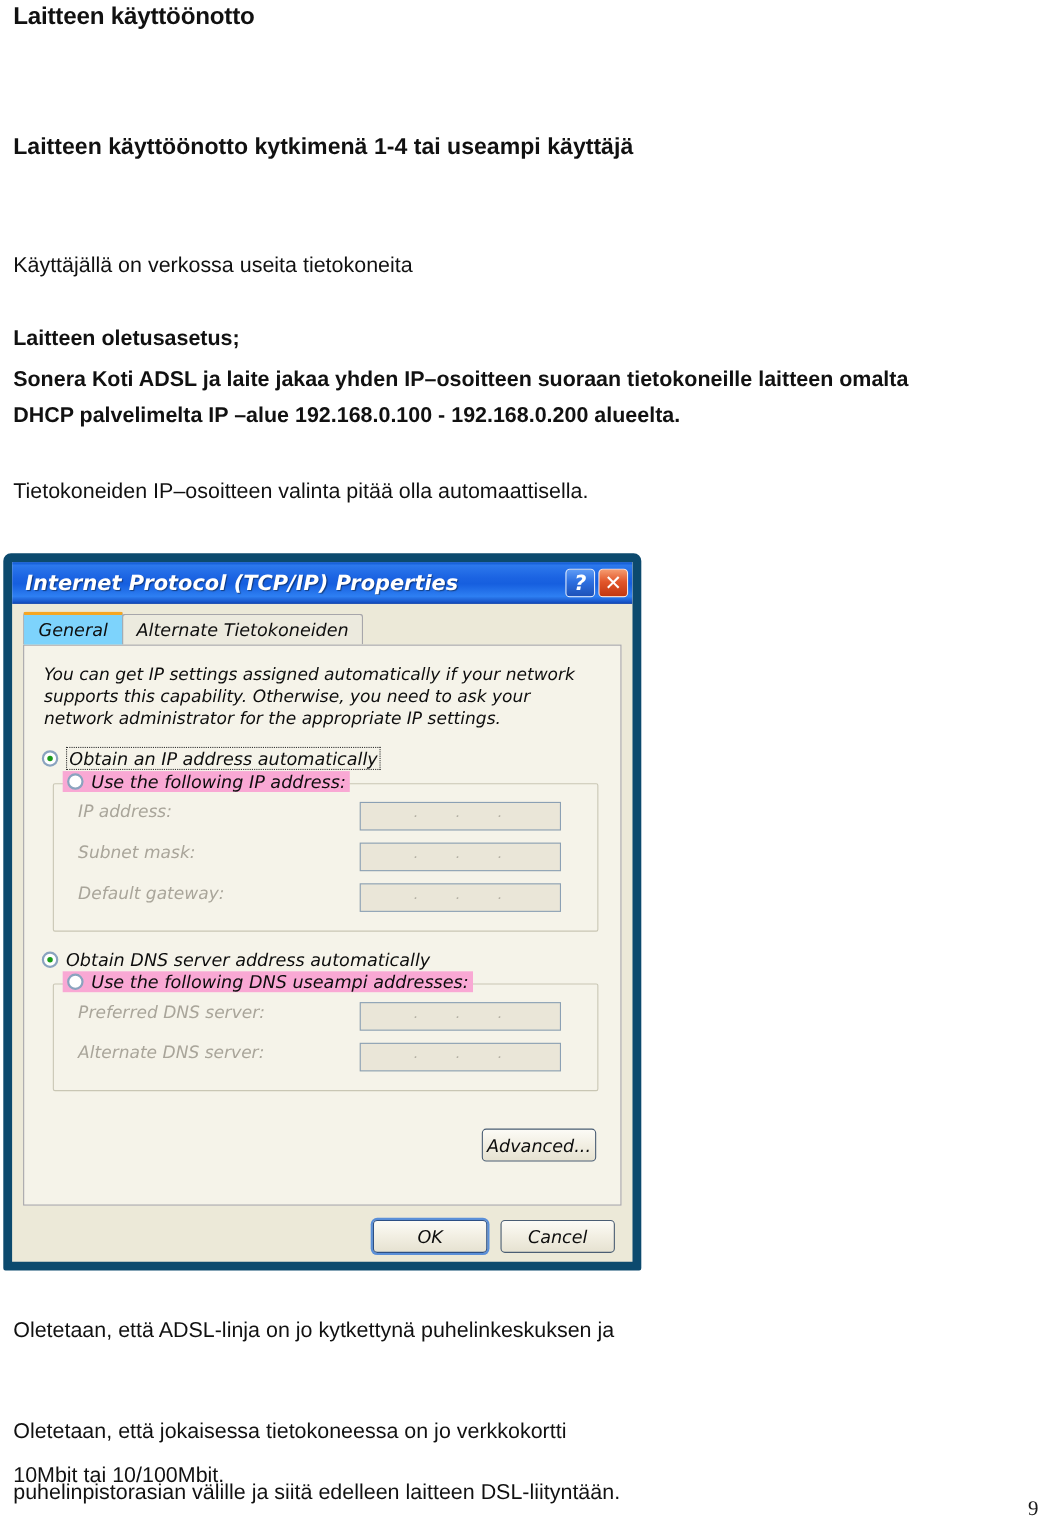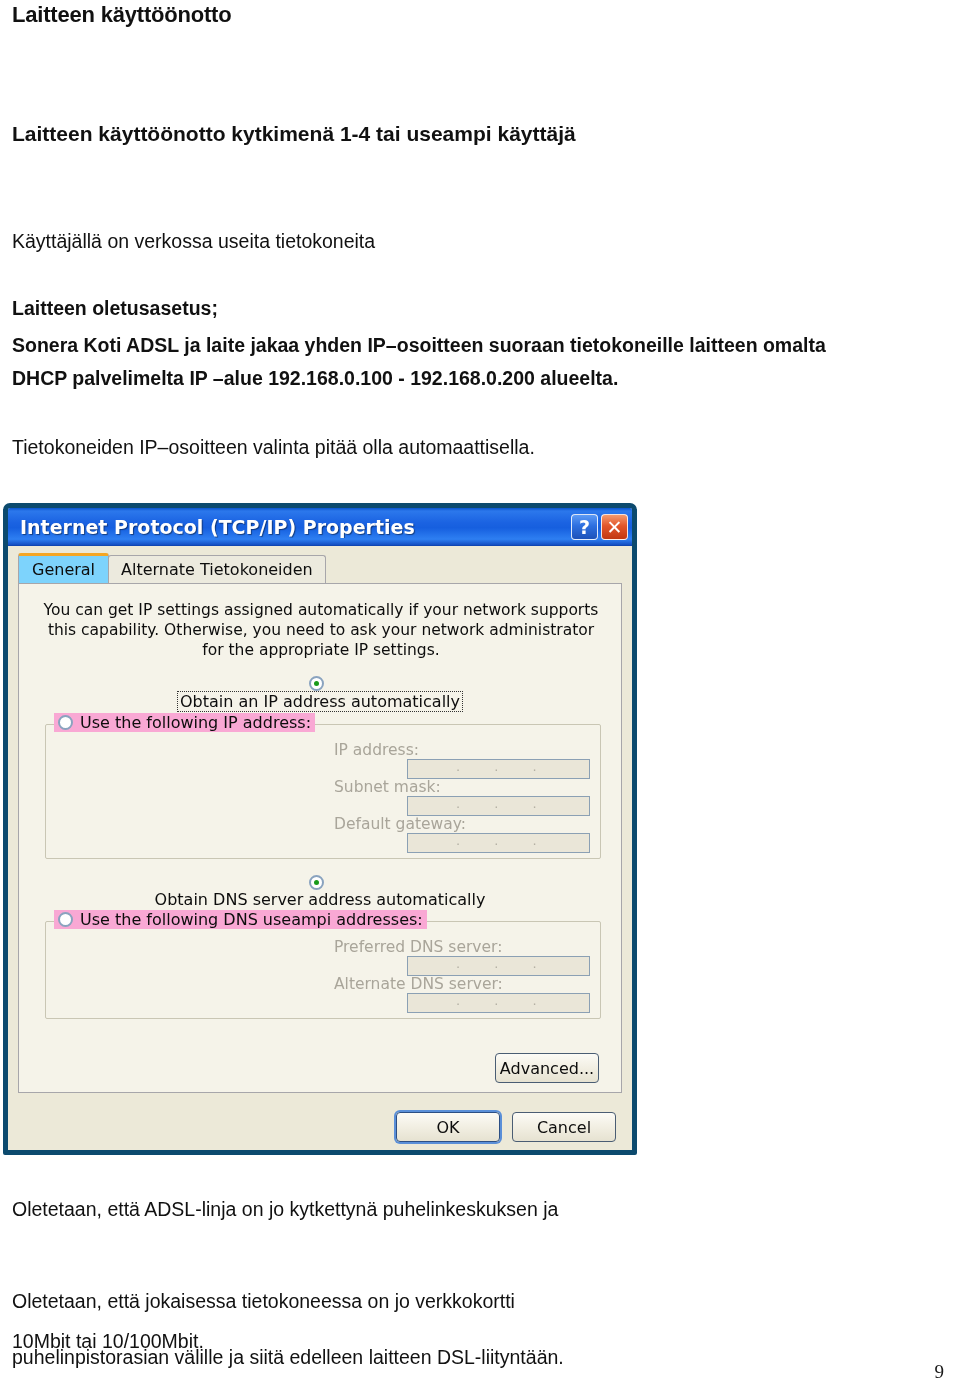--- a/index.html
+++ b/index.html
@@ -64,28 +64,29 @@
     font-family: "Liberation Serif", serif;
     font-size: 19px;
     color: #1a1a1a;
   }
 
   
   .xp-dialog {
     position: absolute;
     left: 3px;
     top: 503px;
-    width: 634px;
+    width: 580px;
     height: 652px;
     background: #ece9d8;
-    border: 5px solid #0c4a6e;
+    border: 8px solid #0c4a6e;
     border-radius: 7px 7px 2px 2px;
     box-sizing: border-box;
     font-family: "DejaVu Sans", sans-serif;
     overflow: hidden;
+    font-style: italic;
   }
   .xp-titlebar {
     position: relative;
     height: 38px;
     background: linear-gradient(180deg,
         #0a54cf 0%, #2c78ec 8%, #1b63e2 38%,
         #165fdf 52%, #2e7ff2 82%, #1552c6 96%, #0c3fa8 100%);
     display: flex;
     align-items: center;
     padding: 0 4px 0 12px;
@@ -156,31 +157,29 @@
     border: 1px solid #a7a6aa;
     box-sizing: border-box;
     padding: 14px 16px 0 16px;
   }
 
   .xp-desc {
     font-size: 15.5px;
     line-height: 20px;
     color: #0d0d0d;
     margin: 2px 0 0 2px;
-    text-align: center;
   }
 
   
   .radio-row {
     display: flex;
     align-items: center;
     margin-top: 16px;
     font-size: 16px;
     color: #0d0d0d;
-    flex-direction: column;
   }
   .radio {
     width: 15px; height: 15px;
     border-radius: 50%;
     background: #ffffff;
     border: 2px solid #8aa3bf;
     box-sizing: border-box;
     margin-right: 7px;
     flex: 0 0 auto;
     position: relative;
@@ -216,24 +215,23 @@
     padding: 0 4px;
     display: flex;
     align-items: center;
     font-size: 16px;
     color: #0d0d0d;
     white-space: nowrap;
   }
 
   .field-row {
     display: flex;
-    align-items: flex-end;
+    align-items: flex-start;
     height: 31px;
     margin-bottom: 6px;
-    flex-direction: column;
   }
   .field-row:last-child { margin-bottom: 0; }
   .field-label {
     width: 268px;
     font-size: 15.5px;
     color: #a9a59a;
     white-space: nowrap;
     padding-left: 12px;
     box-sizing: border-box;
   }

